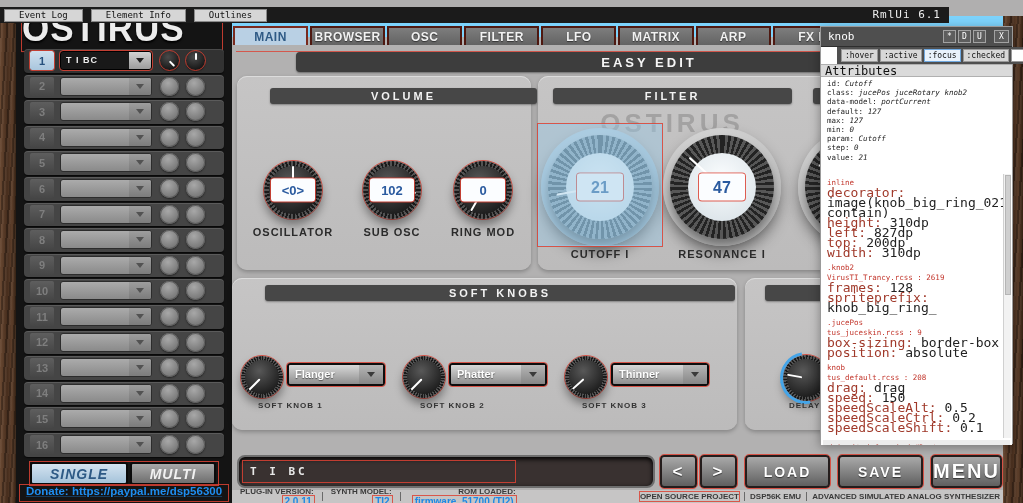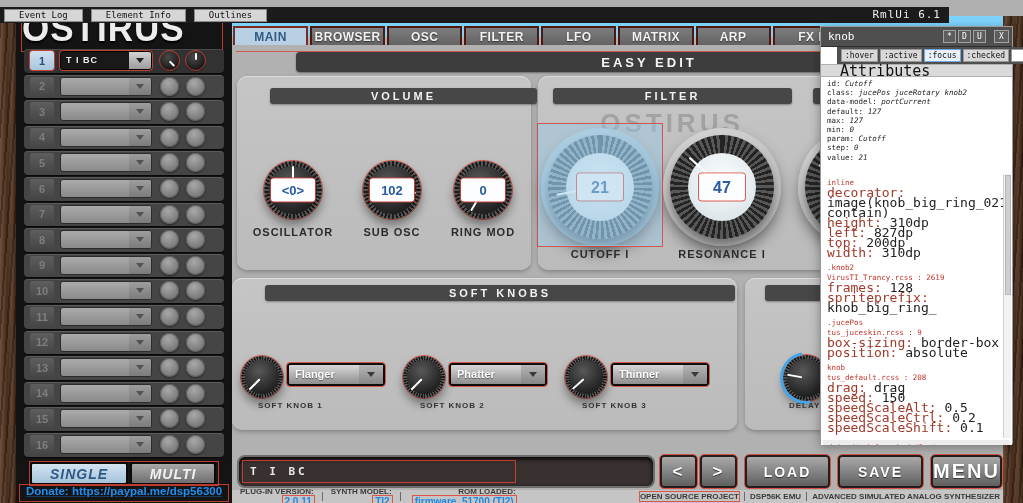--- a/index.html
+++ b/index.html
@@ -133,22 +133,22 @@
   .insp-wbtn{width:13px;height:13px;margin-left:2px;background:#5d5d5d;border:1px solid #a2a2a2;
     color:#fff;font-size:8px;display:flex;align-items:center;justify-content:center;}
   .insp-wbtn.close{width:15px;margin-left:8px;}
   #insp-pseudo{position:absolute;left:16px;top:20px;width:100%;height:17px;background:#4f4f4f;
     display:flex;align-items:center;padding:0 2px;}
   .ps-btn{height:13px;margin-left:2px;padding:0 3px;background:#d8d8d8;border:1px solid #999;
     color:#111;font-size:8px;display:flex;align-items:center;}
   .ps-btn.on{border:1px solid #6fa8e0;background:#e9f2fb;}
   #ps-fill{flex:1;height:13px;margin-left:2px;background:#fff;border:1px solid #999;}
   .insp-sechead{position:absolute;left:0;width:100%;height:13px;background:#dadada;
-    border-top:1px solid #b0b0b0;border-bottom:1px solid #b0b0b0;color:#111;font-size:15px;
-    padding-left:19px;line-height:12px;}
+    border-top:1px solid #b0b0b0;border-bottom:1px solid #b0b0b0;color:#111;font-size:12px;
+    padding-left:4px;line-height:12px;}
   #attr-list{position:absolute;left:0;top:50px;width:100%;height:84px;background:#fff;padding:2px 6px;overflow:hidden;}
   .attr-line{font-size:7.5px;line-height:9.2px;color:#222;white-space:nowrap;}
   .attr-line i{font-style:italic;}
   #prop-list{position:absolute;left:0;top:147px;width:100%;height:271px;background:#fff;
     padding:4px 10px 0 6px;overflow:hidden;}
   .prop-line{font-size:13px;line-height:10px;color:#222;}
   .prop-name{color:#a0392a;}
   .prop-rule{color:#c2352b;font-size:7.5px;line-height:10px;}
   .prop-gap{height:5px;}
   .prop-inherited{margin-top:2px;background:#ececec;color:#b03028;font-size:7.5px;line-height:10px;

